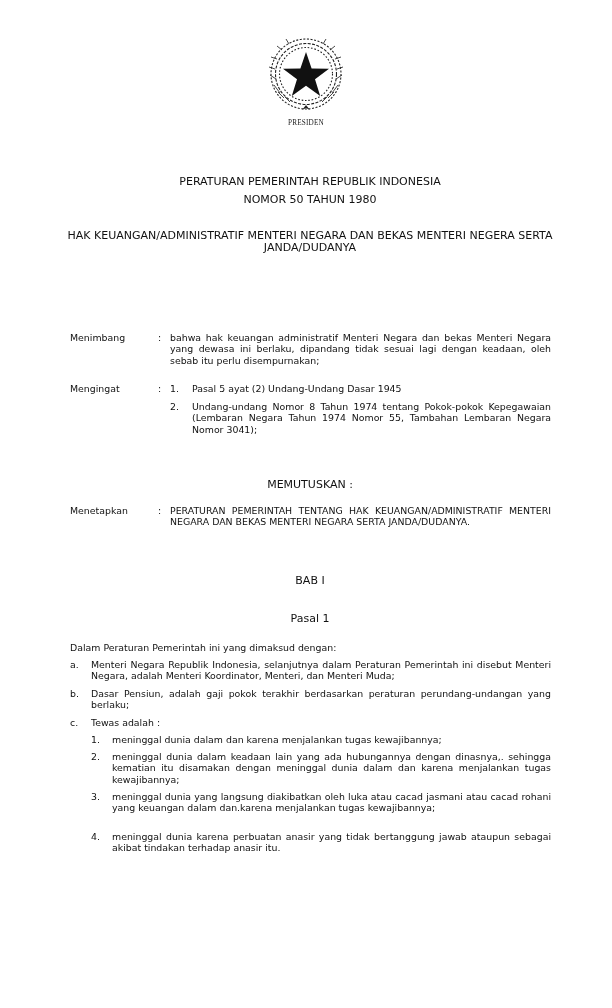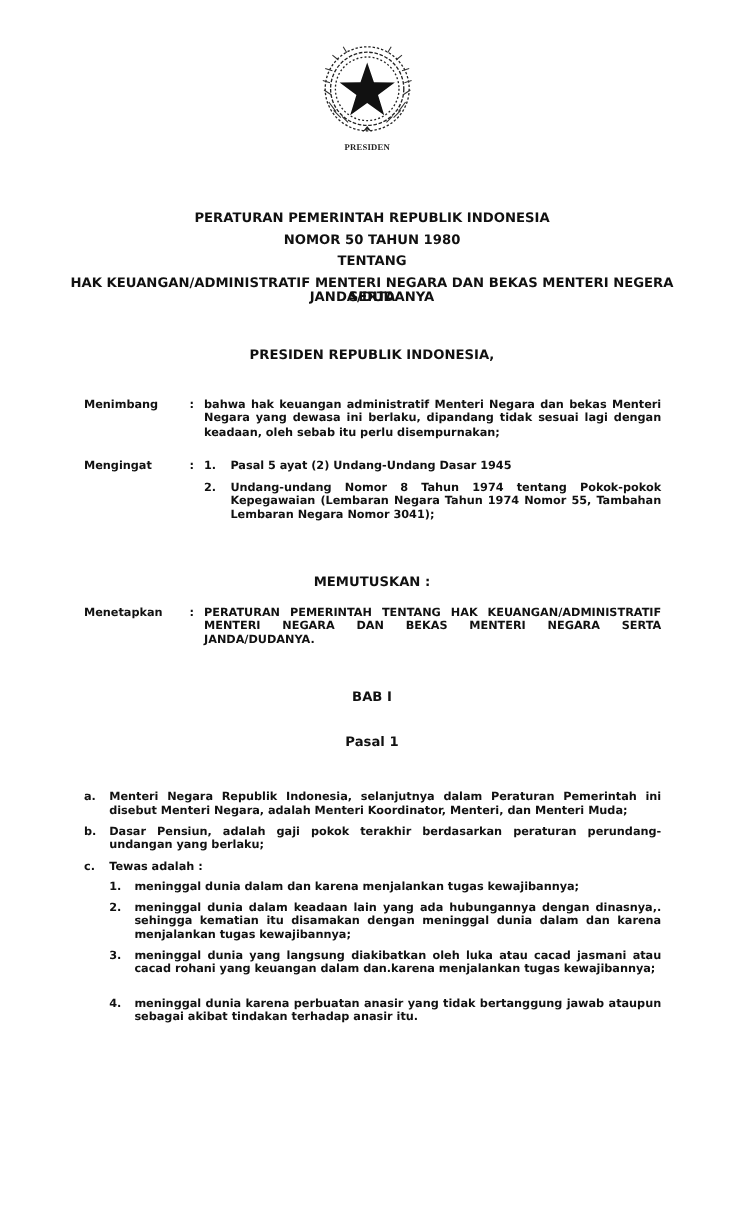--- a/index.html
+++ b/index.html
@@ -1,20 +1,20 @@
 <!DOCTYPE html>
 <html><head>
 <meta charset="utf-8">
 <style>
   html, body { margin: 0; padding: 0; background: #ffffff; }
   body {
     width: 612px; height: 1008px; position: relative; overflow: hidden;
     font-family: "DejaVu Sans", sans-serif; color: #111;
   }
-  .page { position: absolute; left: 0; top: 0; width: 612px; height: 1008px; font-weight: bold; }
+  .page { position: absolute; left: 0; top: 0; width: 612px; height: 1008px; }
   .emblem { position: absolute; left: 266px; top: 35px; width: 80px; height: 80px; }
   .seal-cap {
     position: absolute; left: 0; width: 612px; text-align: center;
     font-family: "Liberation Serif", serif; font-size: 7.2px; letter-spacing: 0.2px; color: #222;
   }
   .ctr {
     position: absolute; left: 60px; width: 500px; text-align: center;
     font-size: 11px; line-height: 12px;
   }
   .row { position: absolute; left: 70px; width: 480px; font-size: 9.4px; line-height: 11.4px; }
@@ -45,25 +45,23 @@
       <path d="M66 58 L72 50 M62 63 L68 57 M56 67 L61 62 M70 44 L76 40 M71 34 L77 32 M69 24 L75 22 M64 15 L69 11 M57 9 L60 4"></path>
     </g>
     <path d="M40 70 l-4 5 l4 -2 l4 2 z" fill="#222"></path>
     <polygon fill="#111" points="40,17 45.6,33.5 63,33.7 49,44.2 54.2,61 40,50.8 25.8,61 31,44.2 17,33.7 34.4,33.5"></polygon>
   </svg>
 
   <div class="seal-cap" style="top:119px;">PRESIDEN</div>
 
   <div class="ctr" style="top:176px;">PERATURAN PEMERINTAH REPUBLIK INDONESIA</div>
   <div class="ctr" style="top:194px;">NOMOR 50 TAHUN 1980</div>
-  <div class="ctr" style="top:212px;">TENTANG</div>
   <div class="ctr" style="top:230px; left:50px; width:520px;">HAK KEUANGAN/ADMINISTRATIF MENTERI NEGARA DAN BEKAS MENTERI NEGERA SERTA</div>
   <div class="ctr" style="top:242px;text-align:center;">JANDA/DUDANYA</div>
 
-  <div class="ctr" style="top:290px;">PRESIDEN REPUBLIK INDONESIA,</div>
 
   <div class="row" style="top:332px;">
     <span class="lbl">Menimbang</span>
     <span class="colon">:</span>
     <div class="body">bahwa hak keuangan administratif Menteri Negara dan bekas Menteri Negara yang dewasa ini berlaku, dipandang tidak sesuai lagi dengan keadaan, oleh sebab itu perlu disempurnakan;</div>
   </div>
 
   <div class="row" style="top:383px;">
     <span class="lbl">Mengingat</span>
     <span class="colon">:</span>
@@ -77,20 +75,21 @@
 
   <div class="row" style="top:505px;">
     <span class="lbl">Menetapkan</span>
     <span class="colon">:</span>
     <div class="body">PERATURAN PEMERINTAH TENTANG HAK KEUANGAN/ADMINISTRATIF MENTERI NEGARA DAN BEKAS MENTERI NEGARA SERTA JANDA/DUDANYA.</div>
   </div>
 
   <div class="ctr" style="top:575px;">BAB I</div>
   <div class="ctr" style="top:613px;">Pasal 1</div>
 
+  <div class="para" style="top:642px; left:70px;">Dalam Peraturan Pemerintah ini yang dimaksud dengan:</div>
 
   <div class="para" style="top:659px;">
     <span class="ll">a.</span>
     <div class="lt">Menteri Negara Republik Indonesia, selanjutnya dalam Peraturan Pemerintah ini disebut Menteri Negara, adalah Menteri Koordinator, Menteri, dan Menteri Muda;</div>
   </div>
 
   <div class="para" style="top:688px;">
     <span class="ll">b.</span>
     <div class="lt">Dasar Pensiun, adalah gaji pokok terakhir berdasarkan peraturan perundang-undangan yang berlaku;</div>
   </div>

